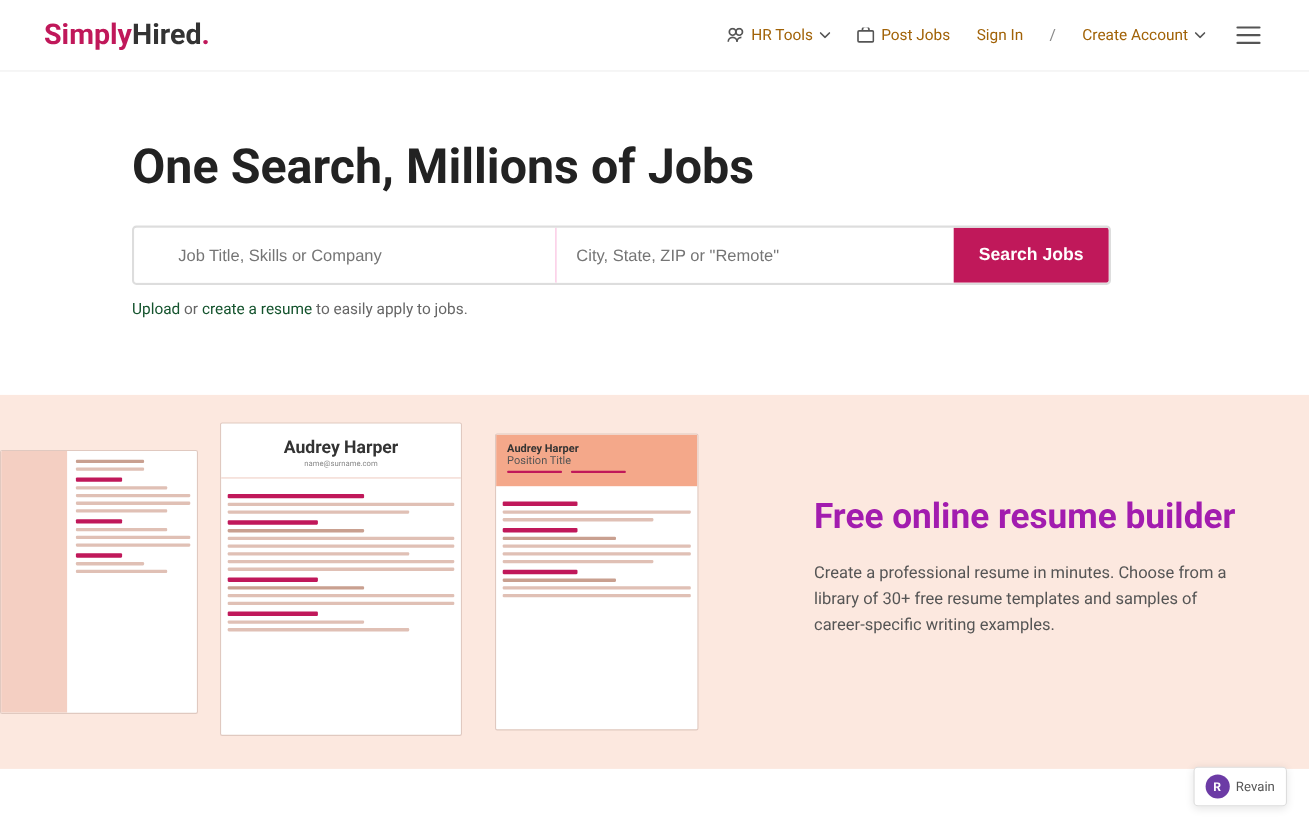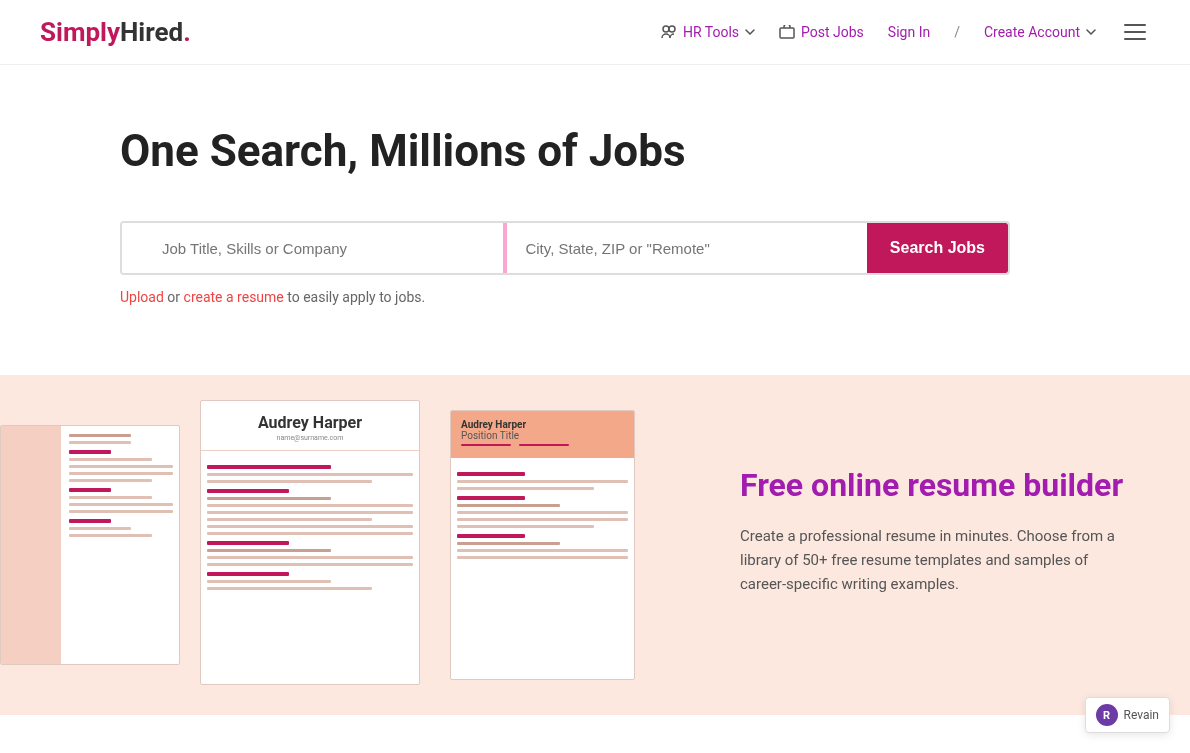--- a/index.html
+++ b/index.html
@@ -26,21 +26,21 @@
     .nav-right {
       display: flex;
       align-items: center;
       gap: 24px;
     }
     .nav-item {
       display: flex;
       align-items: center;
       gap: 6px;
       font-size: 14px;
-      color: #a21caf;
+      color: #a16207;
       cursor: pointer;
       text-decoration: none;
     }
     .nav-divider {
       font-size: 14px;
       color: #888;
     }
     .hamburger {
       display: flex;
       flex-direction: column;
@@ -58,61 +58,61 @@
 
     
     .hero {
       padding: 60px 40px 40px 120px;
       max-width: 1190px;
     }
     .hero-title {
       font-size: 44px;
       font-weight: 700;
       color: #222;
-      margin-bottom: 44px;
+      margin-bottom: 28px;
     }
     .search-bar {
       display: flex;
       align-items: stretch;
       border: 2px solid #ddd;
       border-radius: 4px;
       overflow: hidden;
       max-width: 890px;
       height: 54px;
     }
     .search-bar input {
       flex: 1;
       border: none;
       outline: none;
       font-size: 15px;
       padding: 0 18px;
       color: #555;
     }
     .search-bar input:first-child {
-      border-right: 4px solid #f9a8d4;
+      border-right: 1px solid #f9a8d4;
       padding-left: 40px;
     }
     .search-btn {
       background: #c0185a;
       color: #fff;
       border: none;
       padding: 0 23px;
       font-size: 16px;
       font-weight: 600;
       cursor: pointer;
       white-space: nowrap;
       border-radius: 0 2px 2px 0;
     }
     .resume-hint {
       margin-top: 14px;
       font-size: 14px;
       color: #666;
     }
     .resume-hint a {
-      color: #ef4444;
+      color: #14532d;
       text-decoration: none;
     }
 
     
     .resume-section {
       display: flex;
       align-items: center;
       background: #fce8df;
       min-height: 340px;
       margin-top: 30px;
@@ -420,21 +420,21 @@
         <div class="rc-section-title"></div>
         <div class="rc-line dark short"></div>
         <div class="rc-line full"></div>
         <div class="rc-line full"></div>
       </div>
     </div>
   </div>
 
   <div class="resume-info">
     <h2 class="resume-info-title">Free online resume builder</h2>
-    <p class="resume-info-desc">Create a professional resume in minutes. Choose from a library of 50+ free resume templates and samples of career-specific writing examples.</p>
+    <p class="resume-info-desc">Create a professional resume in minutes. Choose from a library of 30+ free resume templates and samples of career-specific writing examples.</p>
   </div>
 </section>
 
 <section class="browse-section">
   <h2 class="browse-title">Browse SimplyHired</h2>
 </section>
 
 <div class="revain-badge">
   <div class="revain-logo">R</div>
   <span>Revain</span>

